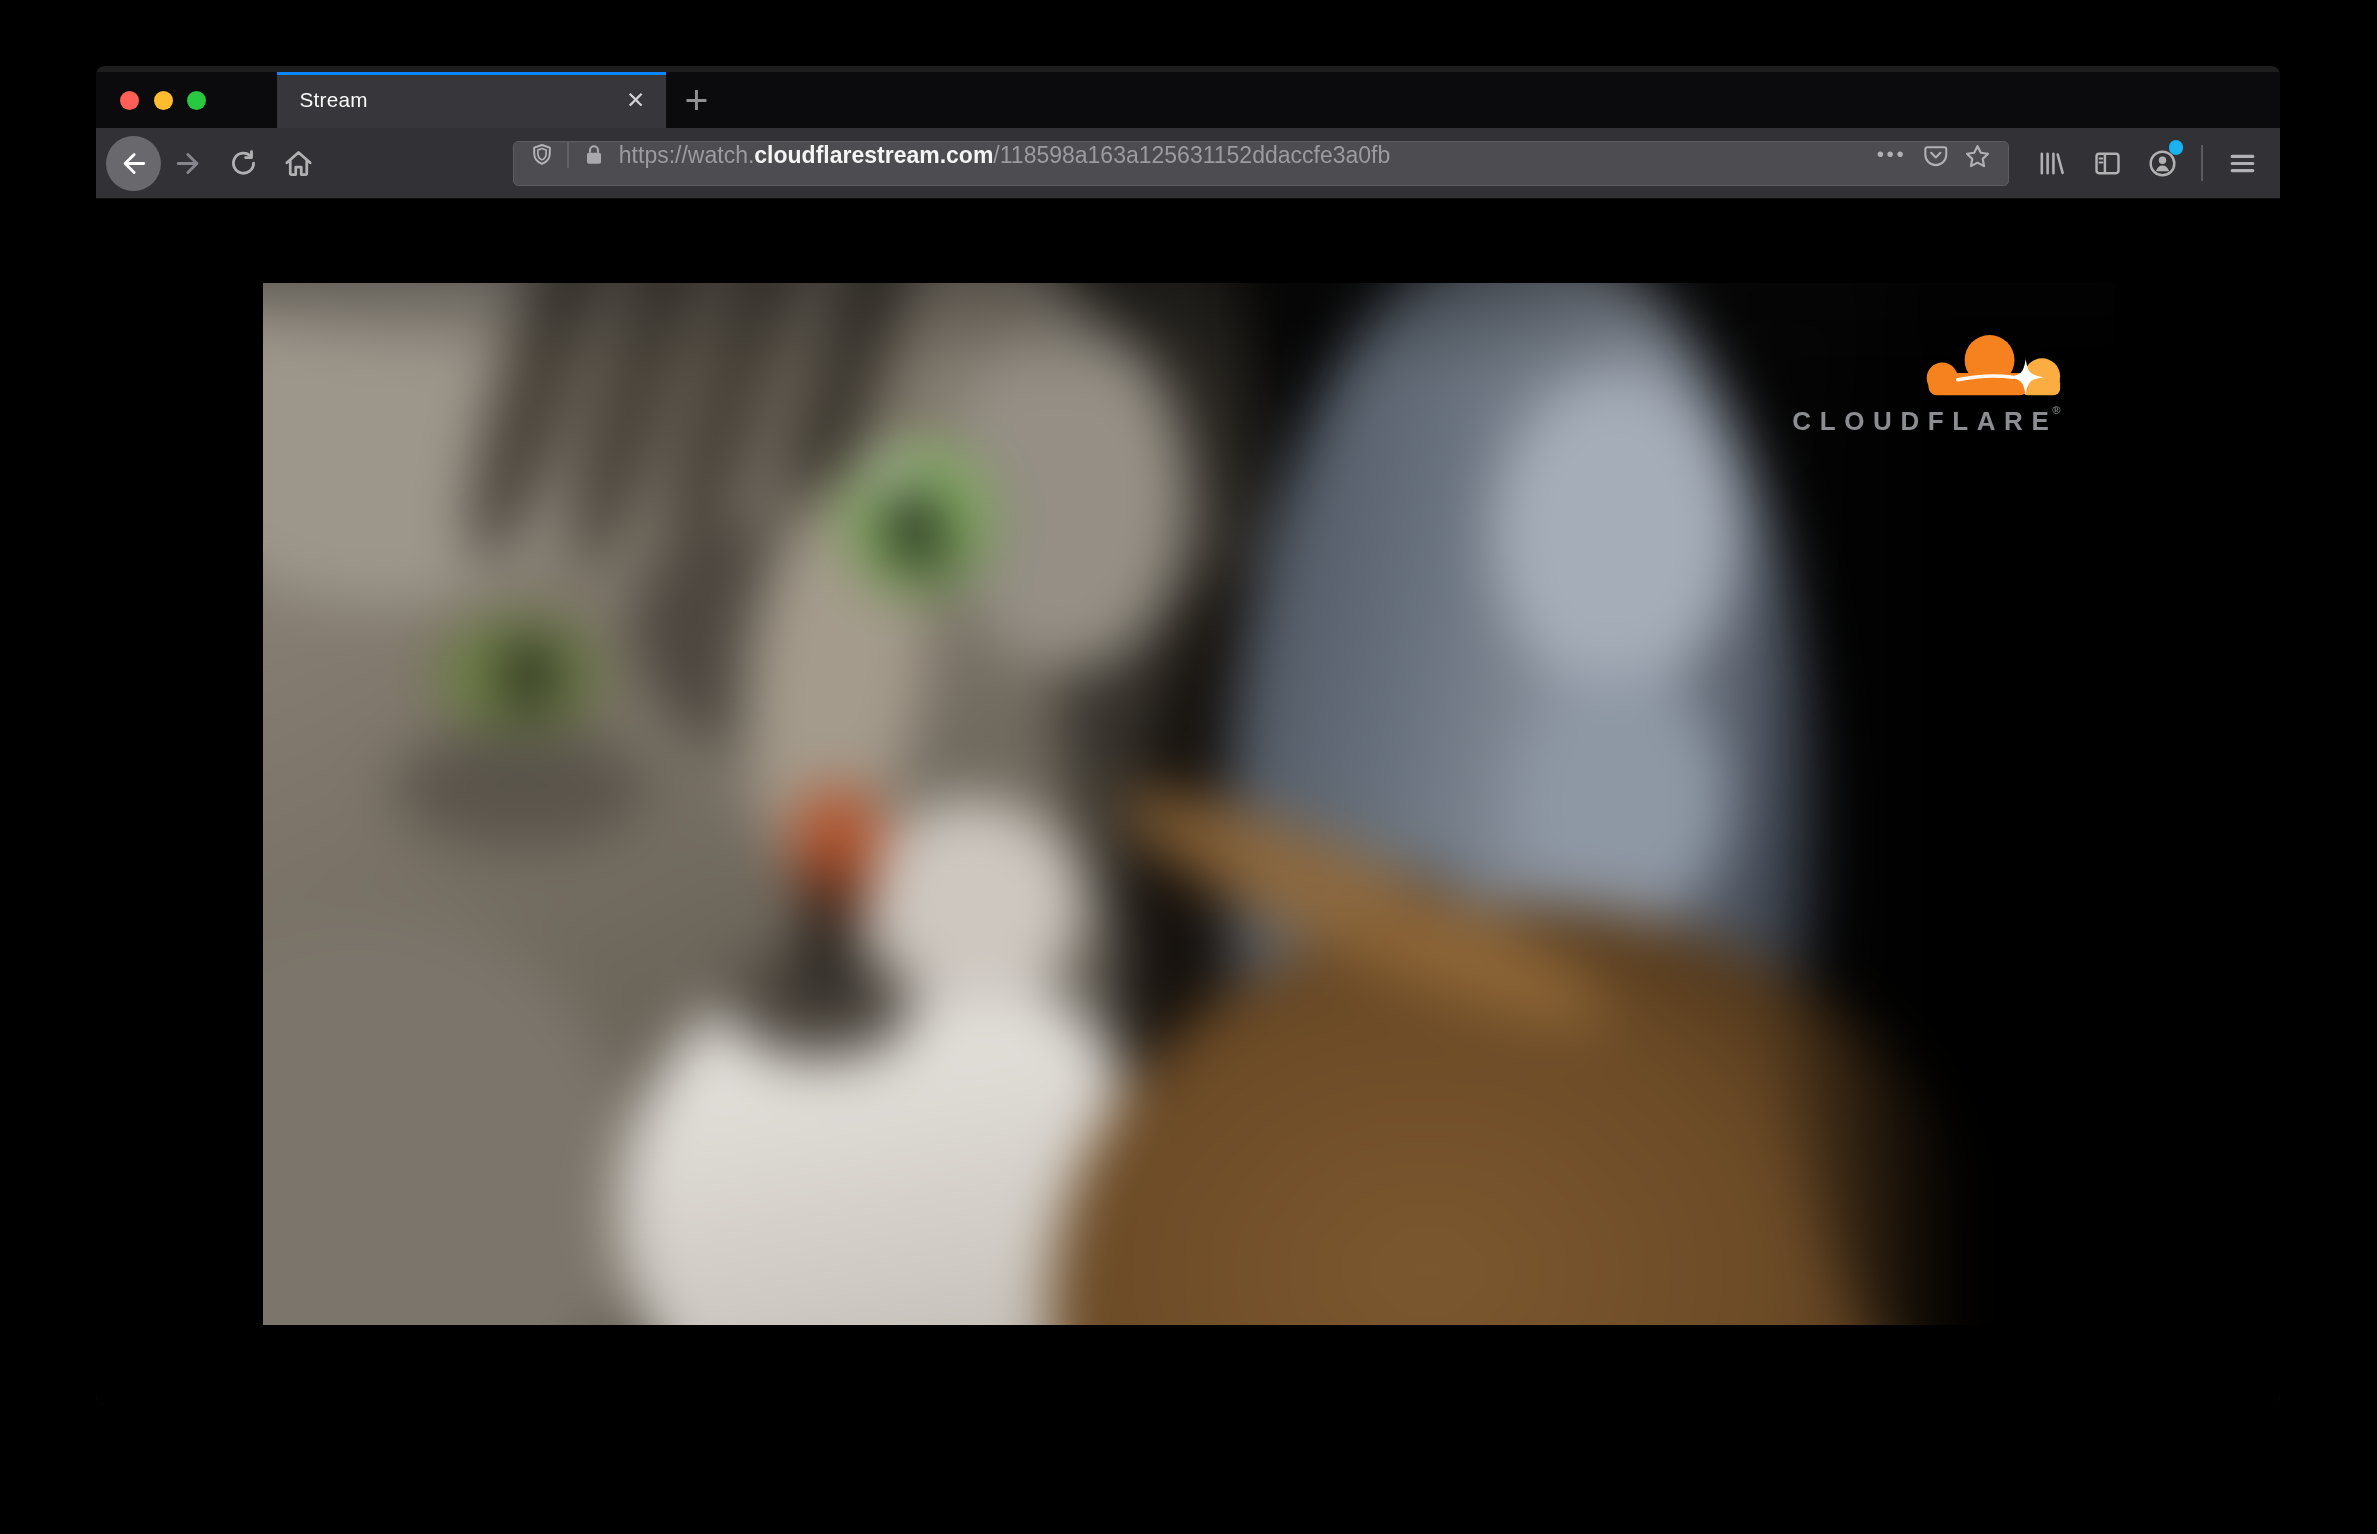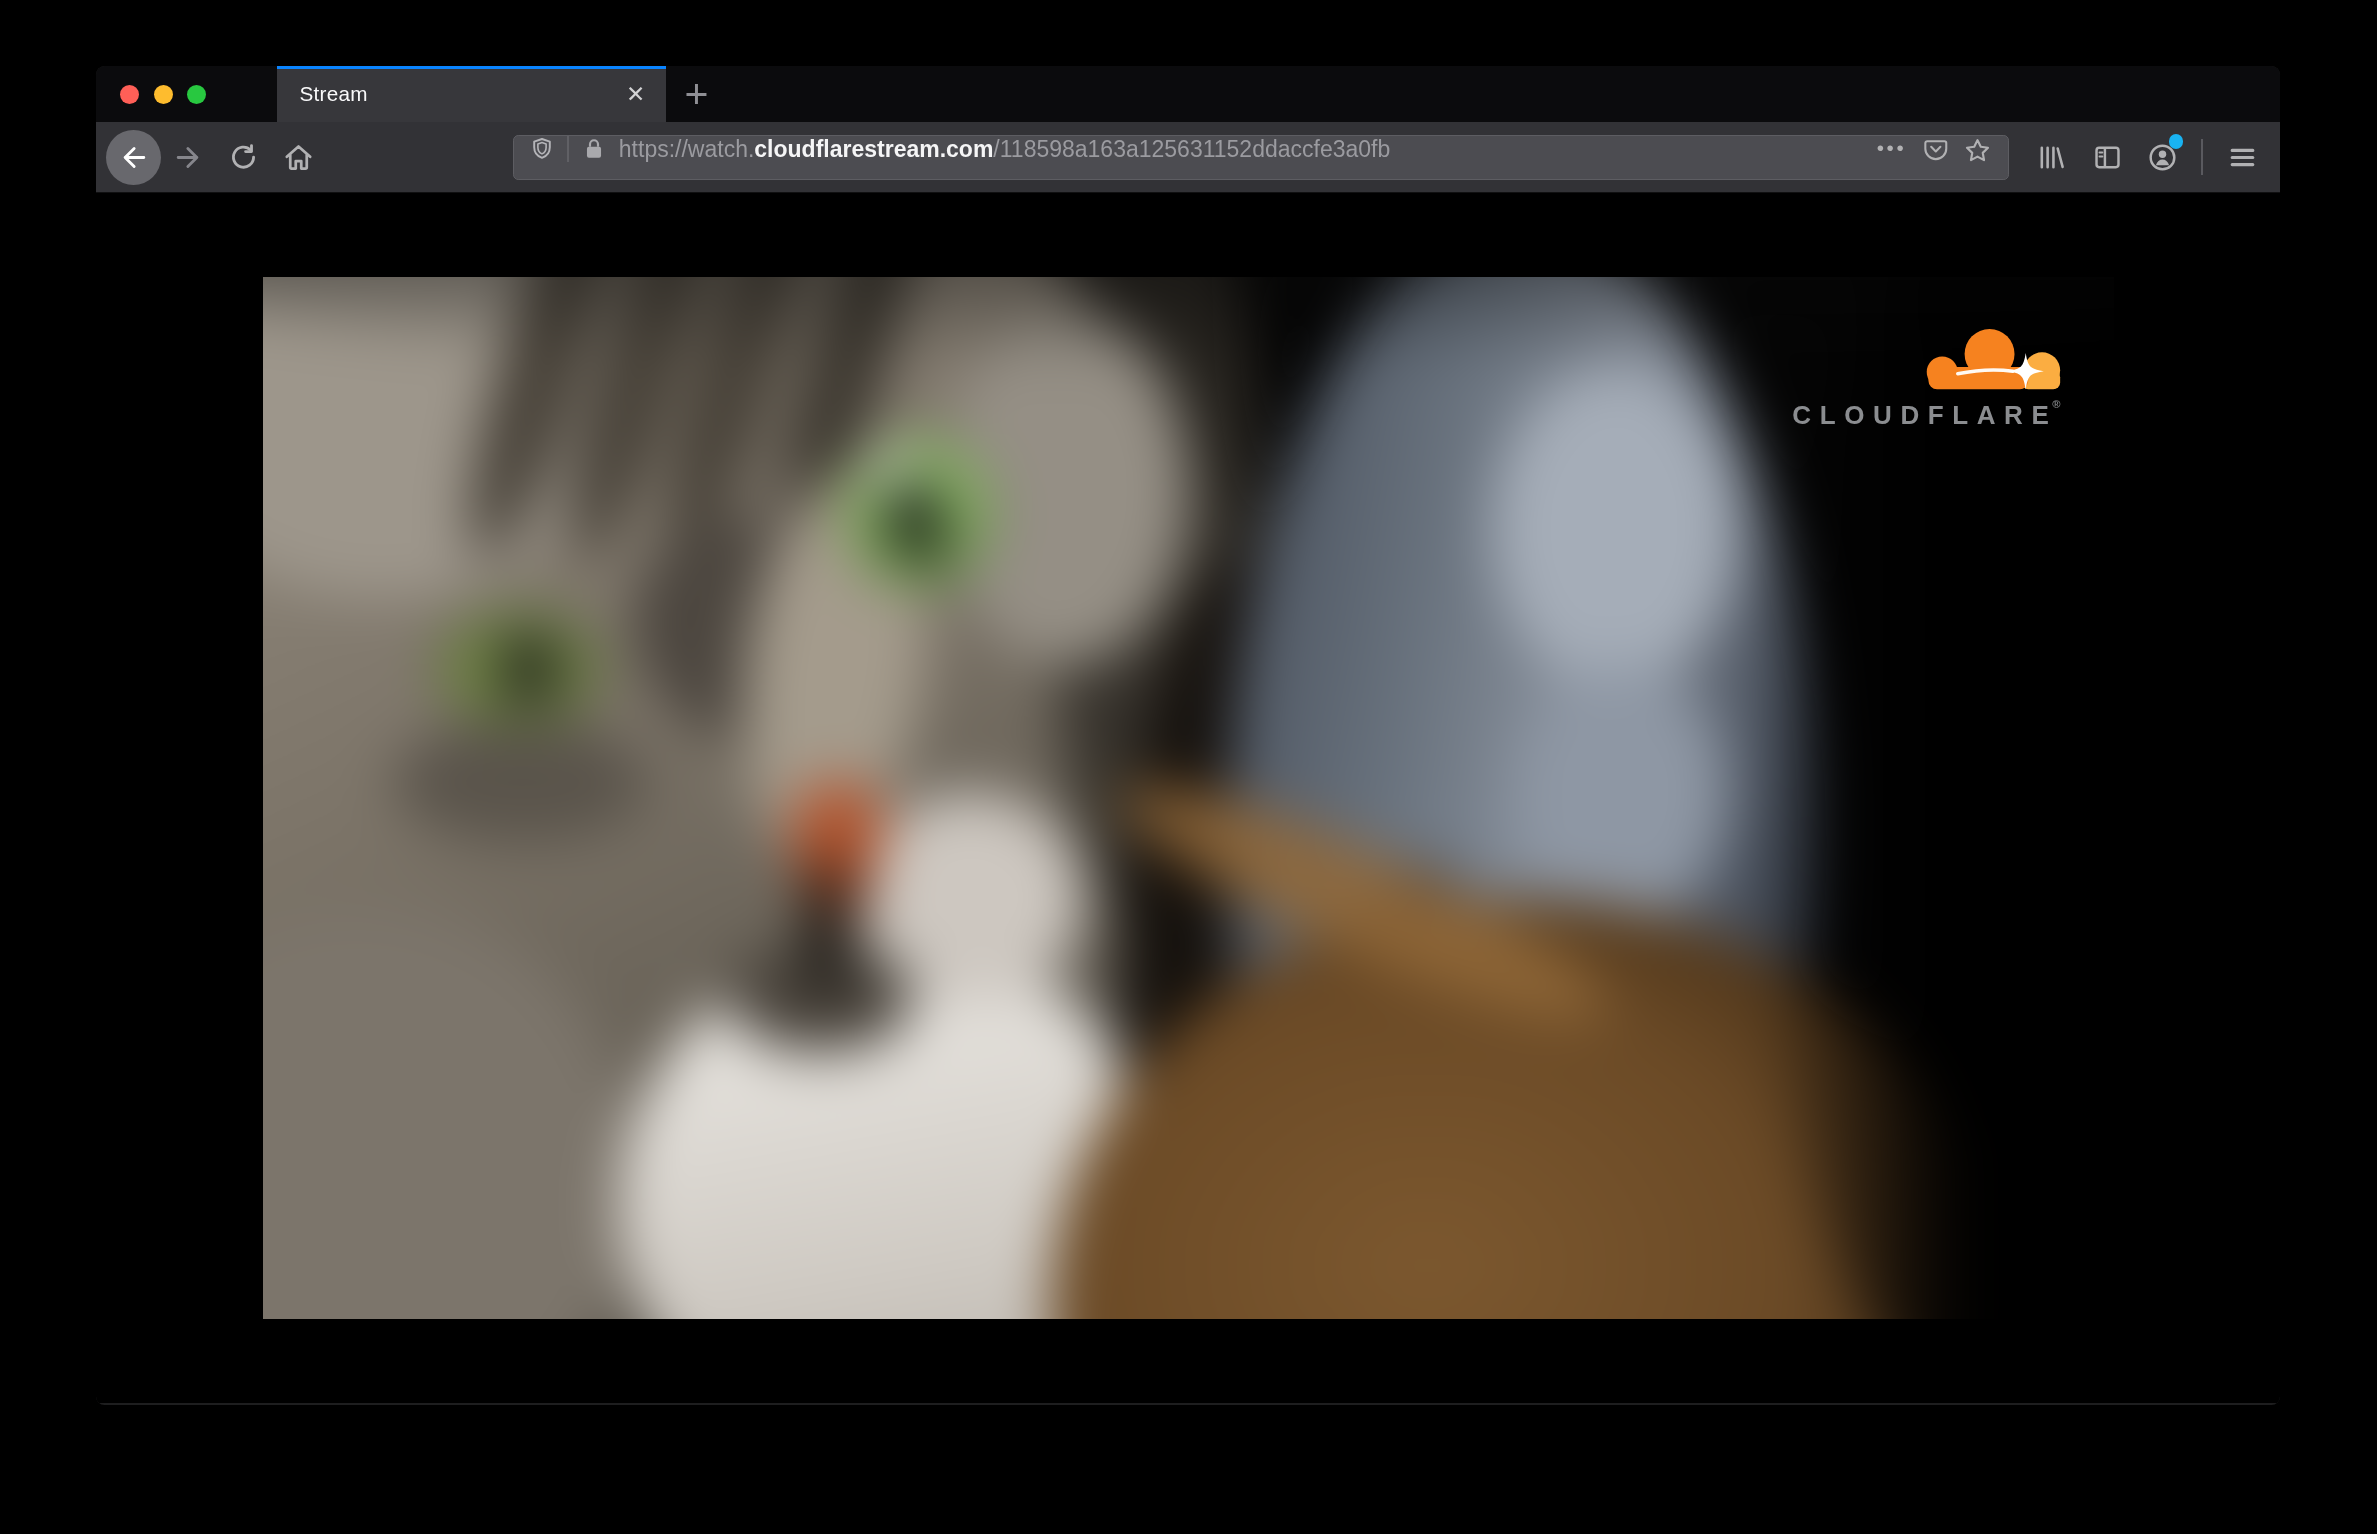--- a/index.html
+++ b/index.html
@@ -5,21 +5,21 @@
   * { margin:0; padding:0; box-sizing:border-box; }
   html,body { width:2377px; height:1534px; background:#000; overflow:hidden;
               font-family:"Liberation Sans", sans-serif; }
 
   
   .window { position:absolute; left:96px; top:66px; width:2184px; height:1339px;
             background:#1e1e1f; border-radius:8.6px; overflow:hidden;
             box-shadow:0 20.7px 60px rgba(0,0,0,.85); }
 
   
-  .tabbar { height:56px; background:#0b0b0d; display:flex; align-items:stretch; }
+  .tabbar { height:56px; background:#0b0b0d; display:flex; align-items:stretch;margin-top:6px; }
   .traffic { width:181px; display:flex; align-items:center; gap:14.7px; padding-left:24px; }
   .tl { width:19px; height:19px; border-radius:50%; }
   .tab { width:389px; background:#37373b; position:relative; display:flex;
          align-items:center; padding:0 15.5px 0 22.4px; }
   .tab::before { content:""; position:absolute; left:0; top:0; right:0; height:3.4px;
                  background:var(--accent,#0a84ff); }
   .tab-title { flex:1; color:#f9f9fa; font-size:20.7px; letter-spacing:0.3px; }
   .tab-close { color:#d2d2d4; font-size:23px; line-height:1; padding:3.4px 5.2px; cursor:default; }
   .newtab { margin-left:6.9px; width:47px; display:flex; align-items:center; justify-content:center;
             color:#8f8f94; font-size:41px; font-weight:300; line-height:1; }

